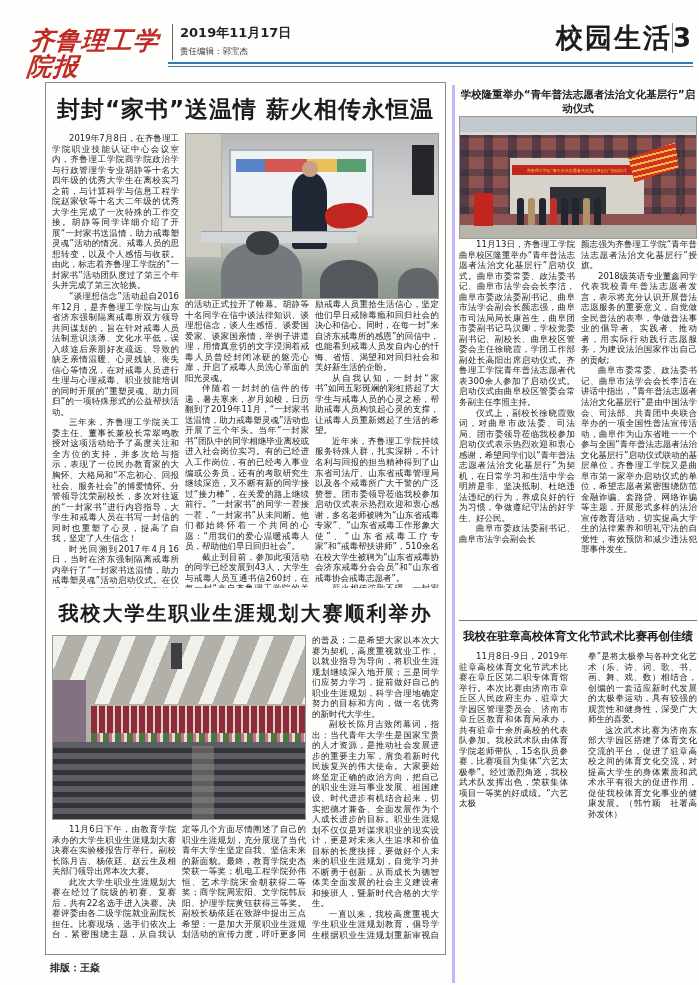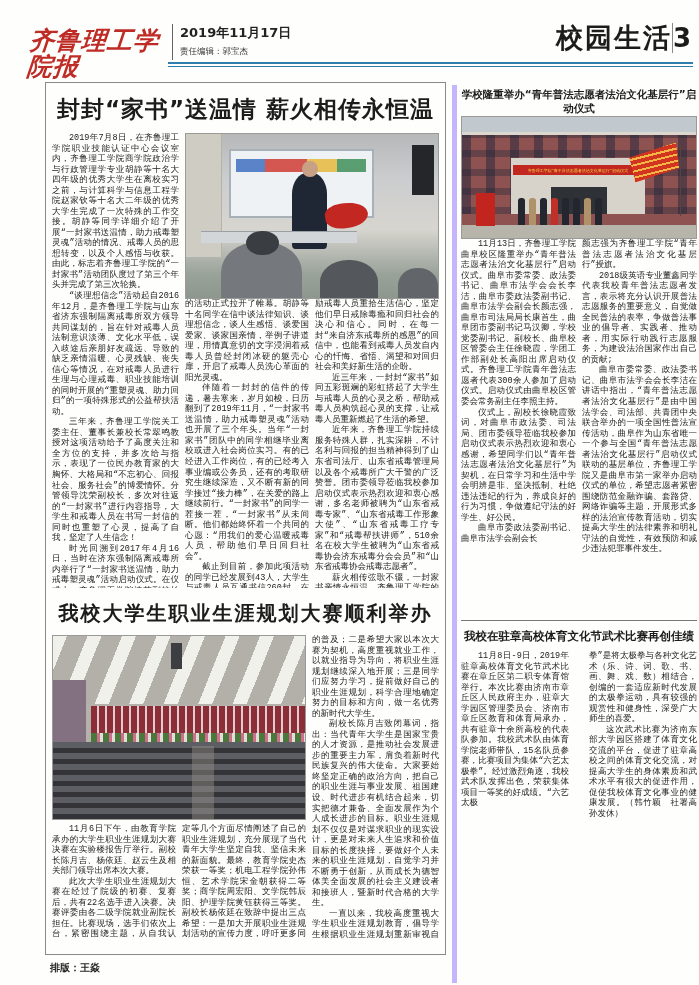--- a/index.html
+++ b/index.html
@@ -12,21 +12,21 @@
   .hmeta{position:absolute;left:172px;top:24px;border-left:1px solid #666;padding-left:7px;height:36px;}
   .hdate{font-size:13px;font-weight:bold;color:#222;}
   .hedit{font-size:8.5px;color:#333;margin-top:4px;}
   .bluerule{position:absolute;left:168px;right:6px;top:62px;height:2px;
     border-top:2px solid #2e7fae;border-bottom:1px solid #2e7fae;}
   .sechead{position:absolute;right:8px;top:20px;display:flex;align-items:center;}
   .sectitle{font-size:27px;font-weight:bold;letter-spacing:2px;}
   .secbar{width:1px;height:30px;background:#888;}
   .secnum{font-size:26px;font-weight:bold;}
   
-  .btxt p{margin:0;text-indent:2em;text-align:justify;font-family:Liberation Mono, monospace;}
+  .btxt p{margin:0;text-indent:2em;text-align:justify;}
   .btxt{font-size:8.5px;line-height:1.24;color:#222;overflow:hidden;}
   .cont p:first-child{text-indent:0;}
   .cols{display:flex;}
   
   .leftbox{position:absolute;left:45px;top:82px;width:401px;height:873px;
     border:1px solid #8a8a8a;box-sizing:border-box;}
   .letters-head{margin-top:11px;text-align:center;font-size:23px;font-weight:bold;letter-spacing:1px;}
   .letters-body{margin:8px 6px 0 6px;height:455px;gap:6px;}
   .lb-c1{width:127px;}
   .lb-wrap{width:254px;display:flex;flex-direction:column;}
@@ -35,21 +35,21 @@
   .career-head{margin-top:12px;text-align:center;font-size:20px;font-weight:900;letter-spacing:2px;
     font-family:"DejaVu Serif",serif;}
   .career-body{margin:8px 6px 0 6px;height:305px;gap:6px;}
   .cb-wrap{width:254px;display:flex;flex-direction:column;}
   .cb-sub{display:flex;gap:6px;margin-top:4px;flex:1;min-height:0;}
   .cb-sub .btxt{width:124px;}
   .cb-c3{width:129px;}
   .typeset{position:absolute;left:50px;top:961px;font-size:10px;font-weight:bold;color:#222;}
   
   .rightcol{position:absolute;left:452px;top:85px;width:245px;height:898px;
-    border-left:5px solid #c4b5fd;padding-left:4px;box-sizing:border-box;}
+    border-left:3px solid #c4b5fd;padding-left:4px;box-sizing:border-box;}
   .law-head{margin-top:3px;text-align:center;font-size:10.5px;font-weight:bold;}
   .law-body{height:372px;gap:6px;}
   .law-body .btxt{width:117px;}
   .rdivider{border-top:1px solid #777;margin-top:9px;}
   .wushu-head{margin-top:8px;text-align:center;font-size:11.5px;font-weight:bold;}
   .wushu-body{margin-top:7px;height:262px;gap:20px;}
   .wushu-body .btxt{width:117px;}
   
   .photo{position:relative;overflow:hidden;border:1px solid #9a9a96;box-sizing:border-box;}
   .photo *{position:absolute;}
@@ -146,21 +146,21 @@
           <div class="p1-h3"></div>
         </div>
         <div class="lb-sub">
           <div class="btxt cont">
               <p>的活动正式拉开了帷幕。胡静等十名同学在信中谈法律知识、谈理想信念，谈人生感悟、谈爱国爱家、谈家国亲情，举例子讲道理，用情真意切的文字浸润着戒毒人员曾经封闭冰硬的躯壳心扉，开启了戒毒人员洗心革面的阳光灵魂。</p>
               <p>伴随着一封封的信件的传递，暑去寒来，岁月如梭，日历翻到了2019年11月，“一封家书送温情，助力戒毒塑灵魂”活动也开展了三个年头。当年“一封家书”团队中的同学相继毕业离校或进入社会岗位实习。有的已经进入工作岗位，有的已经考入事业编或公务员，还有的考取研究生继续深造，又不断有新的同学接过“接力棒”，在关爱的路上继续前行。“一封家书”的同学一茬接一茬，“一封家书”从未间断。他们都始终怀着一个共同的心愿：“用我们的爱心温暖戒毒人员，帮助他们早日回归社会”。</p>
               <p>截止到目前，参加此项活动的同学已经发展到43人，大学生与戒毒人员互通书信260封，在每一封“来自齐鲁理工学院的关爱”的书信中，都能看到在校大学生对戒毒人员苦口婆心、充满关爱和期待的真情实意，激</p>
             </div>
           <div class="btxt cont">
               <p>励戒毒人员重拾生活信心，坚定他们早日戒除毒瘾和回归社会的决心和信心。同时，在每一封“来自济东戒毒所的感恩”的回信中，也能看到戒毒人员发自内心的忏悔、省悟、渴望和对回归社会和美好新生活的企盼。</p>
-              <p>近三年来，一封封“家书”如同五彩斑斓的彩虹搭起了大学生与戒毒人员的心灵之桥，帮助戒毒人员构筑起心灵的支撑，让戒毒人员重新燃起了生活的希望。</p>
+              <p>从自我认知，一封封“家书”如同五彩斑斓的彩虹搭起了大学生与戒毒人员的心灵之桥，帮助戒毒人员构筑起心灵的支撑，让戒毒人员重新燃起了生活的希望。</p>
               <p>近年来，齐鲁理工学院持续服务特殊人群，扎实深耕，不计名利与回报的担当精神得到了山东省司法厅、山东省戒毒管理局以及各个戒毒所广大干警的广泛赞誉。团市委领导莅临我校参加启动仪式表示热烈欢迎和衷心感谢，多名老师被聘为“山东省戒毒专家”、“山东省戒毒工作形象大使”、“山东省戒毒工疗专家”和“戒毒帮扶讲师”，510余名在校大学生被聘为“山东省戒毒协会济东戒毒分会会员”和“山东省戒毒协会戒毒志愿者”。</p>
               <p>薪火相传弦歌不辍，一封家书亲情永恒温，齐鲁理工学院的爱心帮扶一直在路上。</p>
             </div>
         </div>
       </div>
     </div>
 
     <div class="career-head">我校大学生职业生涯规划大赛顺利举办</div>
     <div class="career-body cols">
       <div class="cb-wrap">

